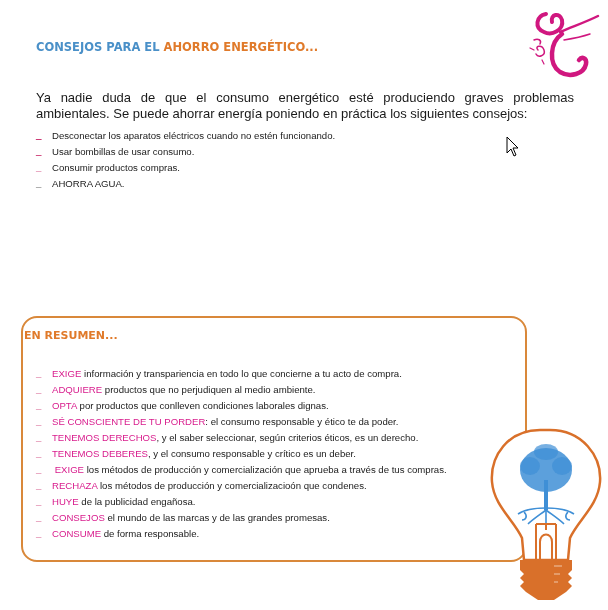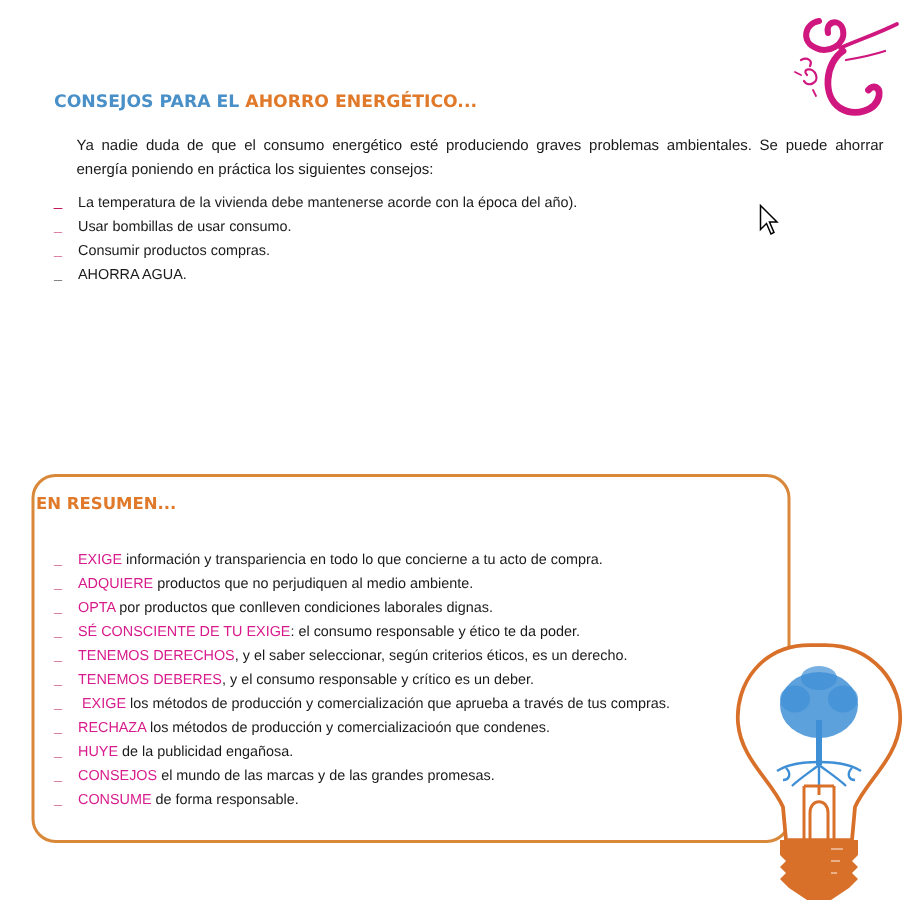--- a/index.html
+++ b/index.html
@@ -2,27 +2,27 @@
 <html><head>
   <meta charset="utf-8">
   <style>
     html, body { margin: 0; padding: 0; }
     body {
       width: 608px; height: 610px; background: #ffffff; position: relative; overflow: hidden;
       font-family: "Liberation Sans", sans-serif; color: #1a1a1a;
     }
     .title {
       position: absolute; left: 36px; top: 40px;
-      font-family: "DejaVu Sans", sans-serif; font-weight: bold; font-size: 11.5px; letter-spacing: 0px; margin-top: 20px;
+      font-family: "DejaVu Sans", sans-serif; font-weight: bold; font-size: 11.5px; letter-spacing: 0px;
     }
     .title .blue { color: #4a90c8; }
     .title .orange { color: #e07a2a; }
     .intro {
-      position: absolute; left: 51px; top: 90px; width: 538px;
-      font-size: 10px; line-height: 16px; text-align: justify;
+      position: absolute; left: 36px; top: 90px; width: 538px;
+      font-size: 13px; line-height: 16px; text-align: justify;
     }
     .tips { position: absolute; left: 36px; top: 128px; width: 545px; margin: 0; padding: 0; list-style: none; }
     .tips li { font-size: 9.6px; line-height: 16px; position: relative; padding-left: 16px; }
     .dash {
       position: absolute; left: 0; top: 0; color: #c2185b; font-weight: bold; font-size: 9.6px;
     }
     .dash.black { color: #1a1a1a; }
     .tips li.wrap { padding-left: 14px; text-indent: 0; }
     .box {
       position: absolute; left: 21px; top: 316px; width: 502px; height: 242px;
@@ -58,40 +58,40 @@
     <path d="M18 54 L20 58" stroke-width="1.2"></path>
   </g>
 </svg>
 
 <div class="intro">Ya nadie duda de que el consumo energético esté produciendo graves problemas ambientales. Se puede ahorrar energía poniendo en práctica los siguientes consejos:</div>
 
 <ul class="tips">
   <li><span class="dash">_</span></li>
   <li><span class="dash">_</span></li>
   <li><span class="dash">_</span></li>
+  <li><span class="dash">_</span><span>Desconectar los aparatos eléctricos cuando no estén funcionando.</span></li>
+  <li class="wrap"><span class="dash">_</span></li>
   <li><span class="dash">_</span></li>
-  <li class="wrap"><span class="dash">_</span></li>
-  <li><span class="dash">_</span><span>La temperatura de la vivienda debe mantenerse acorde con la época del año).</span></li>
   <li><span class="dash">_</span><span>Usar bombillas de usar consumo.</span></li>
   <li><span class="dash">_</span><span>Consumir productos compras.</span></li>
   <li><span class="dash black">_</span><span>AHORRA AGUA.</span></li>
 </ul>
 
 <svg class="cursor" viewBox="0 0 14 22">
   <path d="M1 1 L1 17 L5 13 L8 20 L10 19 L7 12 L12 12 Z" fill="#fff" stroke="#000" stroke-width="1"></path>
 </svg>
 
 <div class="box"></div>
 <div class="box-title">EN RESUMEN...</div>
 
 <ul class="summary">
   <li><span class="dash">_</span><span class="kw">EXIGE</span><span> información y transpariencia en todo lo que concierne a tu acto de compra.</span></li>
   <li><span class="dash">_</span><span class="kw">ADQUIERE</span><span> productos que no perjudiquen al medio ambiente.</span></li>
   <li><span class="dash">_</span><span class="kw">OPTA</span><span> por productos que conlleven condiciones laborales dignas.</span></li>
-  <li><span class="dash">_</span><span class="kw">SÉ CONSCIENTE DE TU EXIGE</span><span>: el consumo responsable y ético te da poder.</span></li>
+  <li><span class="dash">_</span><span class="kw">SÉ CONSCIENTE DE TU PORDER</span><span>: el consumo responsable y ético te da poder.</span></li>
   <li><span class="dash">_</span><span class="kw">TENEMOS DERECHOS</span><span>, y el saber seleccionar, según criterios éticos, es un derecho.</span></li>
   <li><span class="dash">_</span><span class="kw">TENEMOS DEBERES</span><span>, y el consumo responsable y crítico es un deber.</span></li>
   <li><span class="dash">_</span><span class="kw" style="white-space:pre"> EXIGE</span><span> los métodos de producción y comercialización que aprueba a través de tus compras.</span></li>
   <li><span class="dash">_</span><span class="kw">RECHAZA</span><span> los métodos de producción y comercializacioón que condenes.</span></li>
   <li><span class="dash">_</span><span class="kw">HUYE</span><span> de la publicidad engañosa.</span></li>
   <li><span class="dash">_</span><span class="kw">CONSEJOS</span><span> el mundo de las marcas y de las grandes promesas.</span></li>
   <li><span class="dash">_</span><span class="kw">CONSUME</span><span> de forma responsable.</span></li>
 </ul>
 
 <svg class="bulb" viewBox="0 0 122 188">

